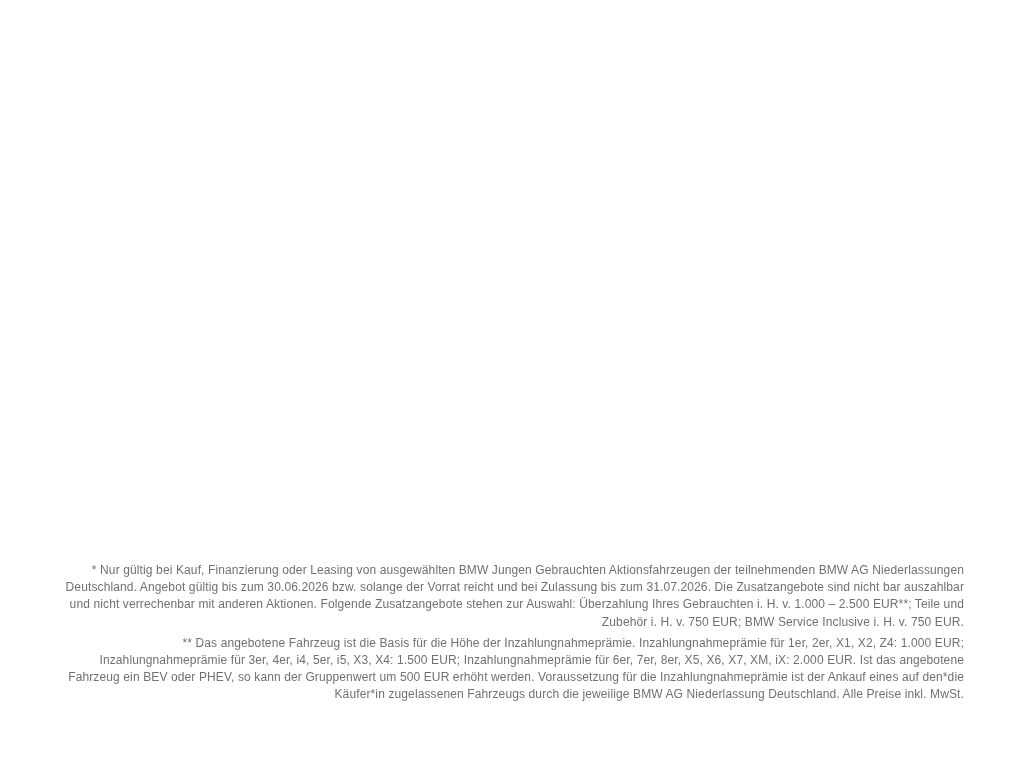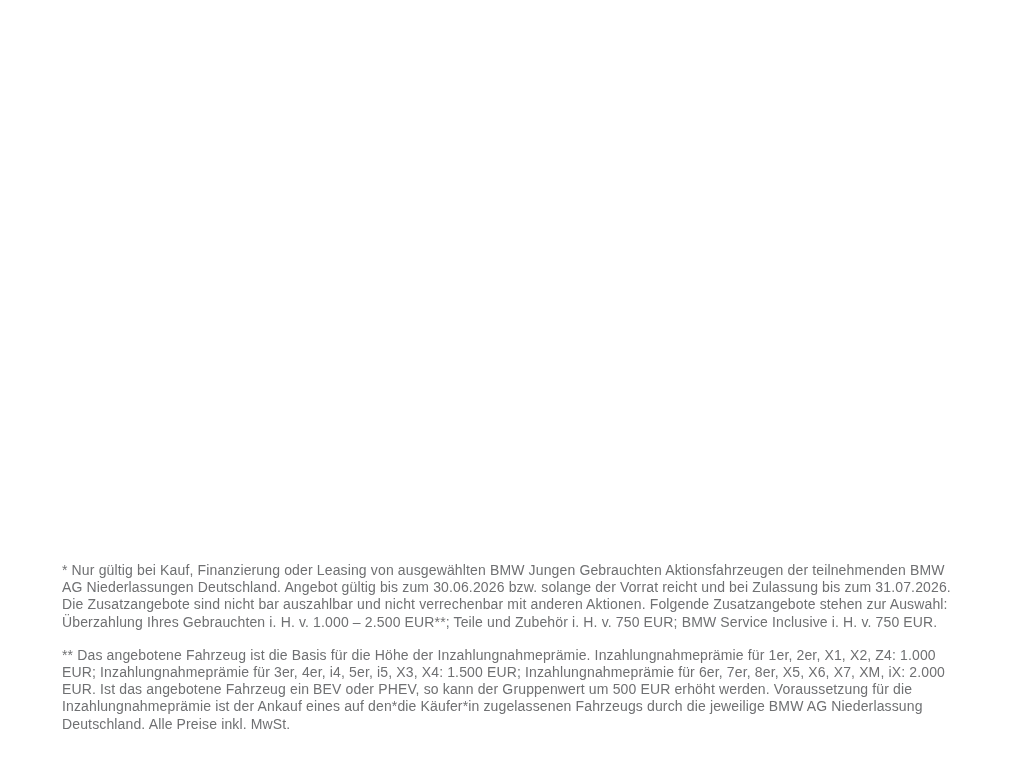--- a/index.html
+++ b/index.html
@@ -20,29 +20,29 @@
     background: #ffffff;
   }
   .legal-block {
     position: absolute;
     left: 62px;
     top: 562px;
     width: 902px;
   }
   .legal-paragraph {
     color: #6f7072;
-    font-size: 14px;
+    font-size: 12px;
     line-height: 17.2px;
     letter-spacing: 0.01em;
-    text-align: left;
+    text-align: right;
     margin: 0;
     white-space: pre-wrap;
   }
   .legal-paragraph + .legal-paragraph {
-    margin-top: 16px;
+    margin-top: 4px;
   }
 </style>
 </head>
 <body>
 
 <div class="page">
   <div class="legal-block">
     <p class="legal-paragraph">* Nur gültig bei Kauf, Finanzierung oder Leasing von ausgewählten BMW Jungen Gebrauchten Aktionsfahrzeugen der teilnehmenden BMW AG Niederlassungen Deutschland. Angebot gültig bis zum 30.06.2026 bzw. solange der Vorrat reicht und bei Zulassung bis zum 31.07.2026. Die Zusatzangebote sind nicht bar auszahlbar und nicht verrechenbar mit anderen Aktionen. Folgende Zusatzangebote stehen zur Auswahl: Überzahlung Ihres Gebrauchten i. H. v. 1.000 – 2.500 EUR**; Teile und Zubehör i. H. v. 750 EUR; BMW Service Inclusive i. H. v. 750 EUR.</p>
     <p class="legal-paragraph">** Das angebotene Fahrzeug ist die Basis für die Höhe der Inzahlungnahmeprämie. Inzahlungnahmeprämie für 1er, 2er, X1, X2, Z4: 1.000 EUR; Inzahlungnahmeprämie für 3er, 4er, i4, 5er, i5, X3, X4: 1.500 EUR; Inzahlungnahmeprämie für 6er, 7er, 8er, X5, X6, X7, XM, iX: 2.000 EUR. Ist das angebotene Fahrzeug ein BEV oder PHEV, so kann der Gruppenwert um 500 EUR erhöht werden. Voraussetzung für die Inzahlungnahmeprämie ist der Ankauf eines auf den*die Käufer*in zugelassenen Fahrzeugs durch die jeweilige BMW AG Niederlassung Deutschland. Alle Preise inkl. MwSt.</p>
   </div>

